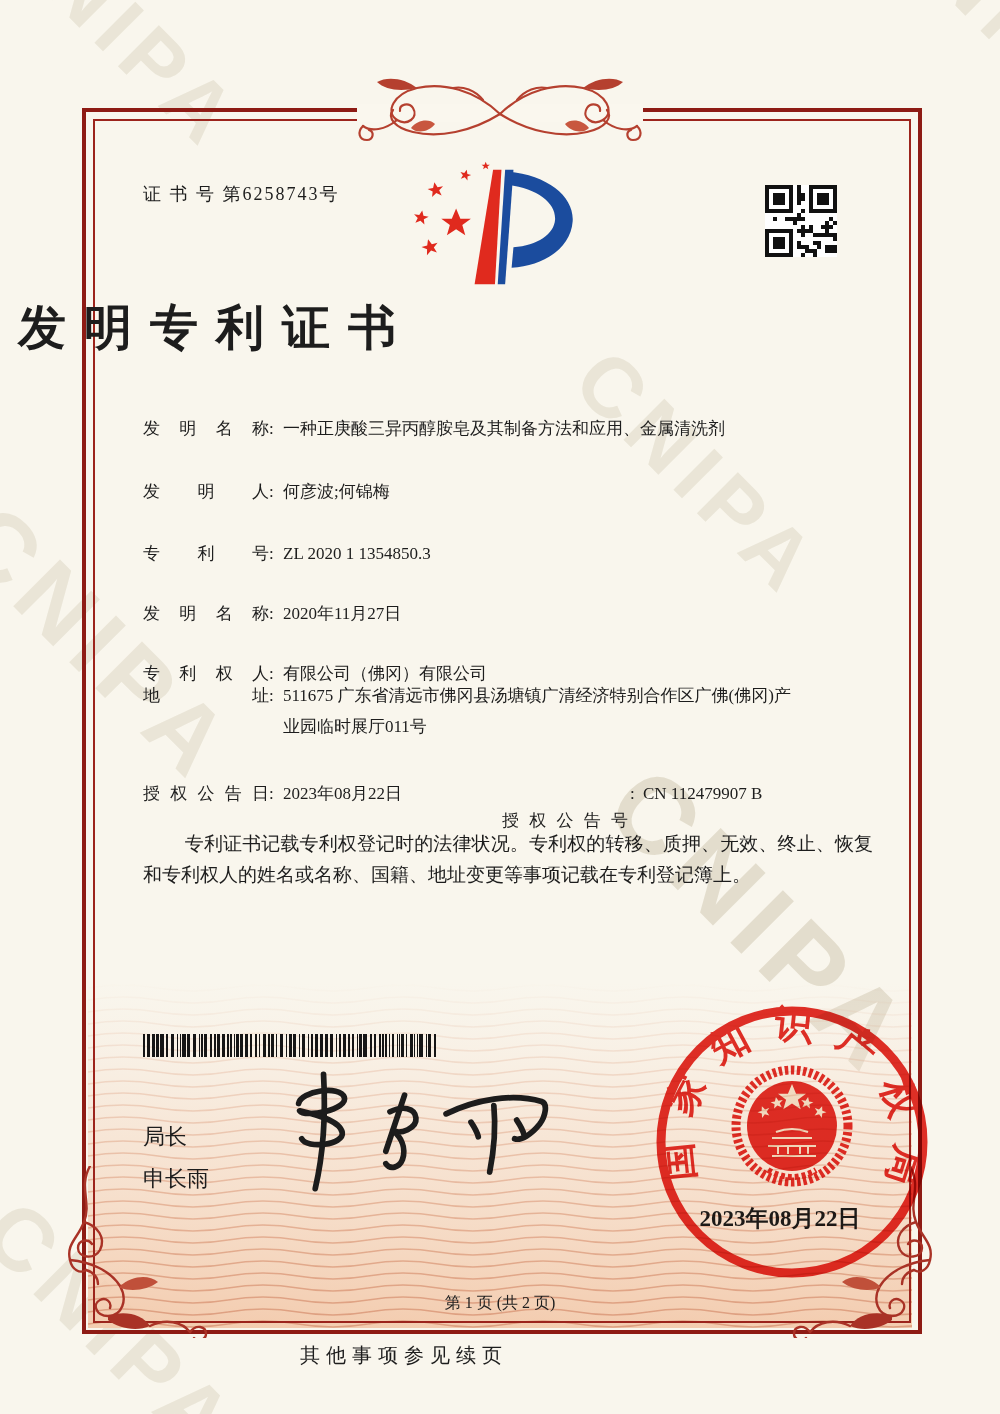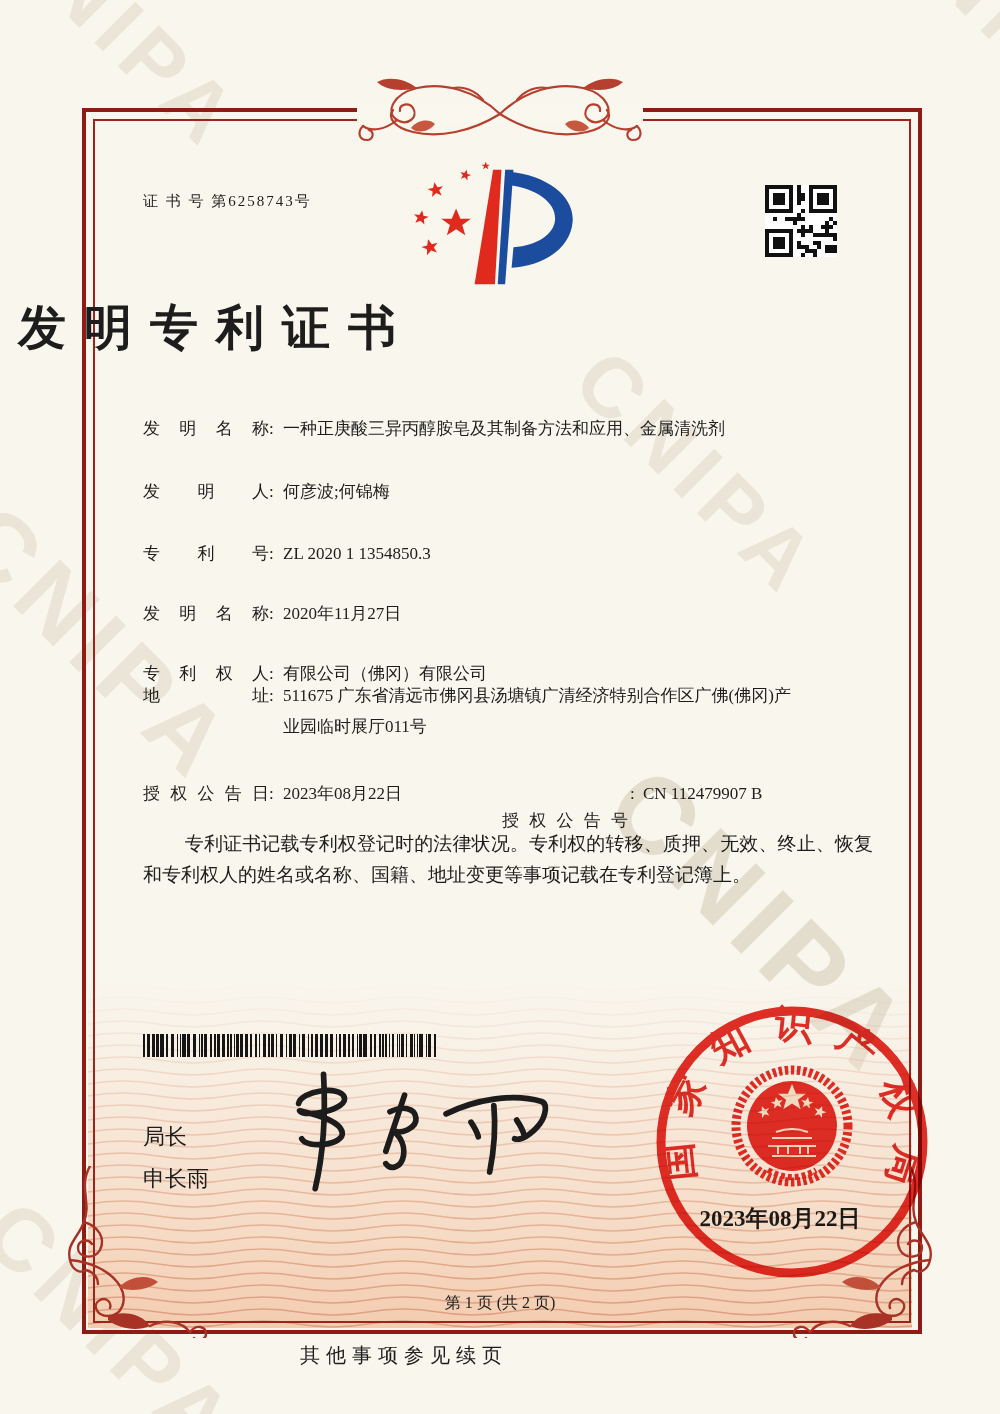--- a/index.html
+++ b/index.html
@@ -24,21 +24,21 @@
   
   .frame-outer{position:absolute;left:82px;top:108px;width:832px;height:1218px;
     border:4px solid #8e1b14;z-index:2;}
   .frame-inner{position:absolute;left:93px;top:119px;width:814px;height:1200px;
     border:2px solid #9c241c;z-index:2;}
   .waves{position:absolute;left:88px;top:982px;z-index:1;}
   .ornament-top{position:absolute;left:335px;top:74px;z-index:3;}
   .ornament-bl{position:absolute;left:62px;top:1166px;z-index:3;}
   .ornament-br{position:absolute;left:768px;top:1166px;z-index:3;}
   
-  .cert-no{position:absolute;left:143px;top:192px;font-size:15px;letter-spacing:2px;z-index:4;}
+  .cert-no{position:absolute;left:143px;top:182px;font-size:18px;letter-spacing:2px;z-index:4;}
   .logo{position:absolute;left:408px;top:160px;z-index:4;}
   .qr{position:absolute;left:765px;top:185px;z-index:4;background:#fff;}
   .title{position:absolute;left:0;top:296px;width:1000px;
     font-size:48px;font-weight:700;letter-spacing:18px;text-indent:18px;z-index:4;}
   
   .row{position:absolute;left:143px;width:740px;font-size:17px;line-height:31px;z-index:4;}
   .lbl{display:inline-block;width:126px;text-align:justify;text-align-last:justify;vertical-align:top;}
   .colon{display:inline-block;width:14px;vertical-align:top;}
   .val{display:inline-block;width:575px;vertical-align:top;}
   .val-addr{width:510px;}

